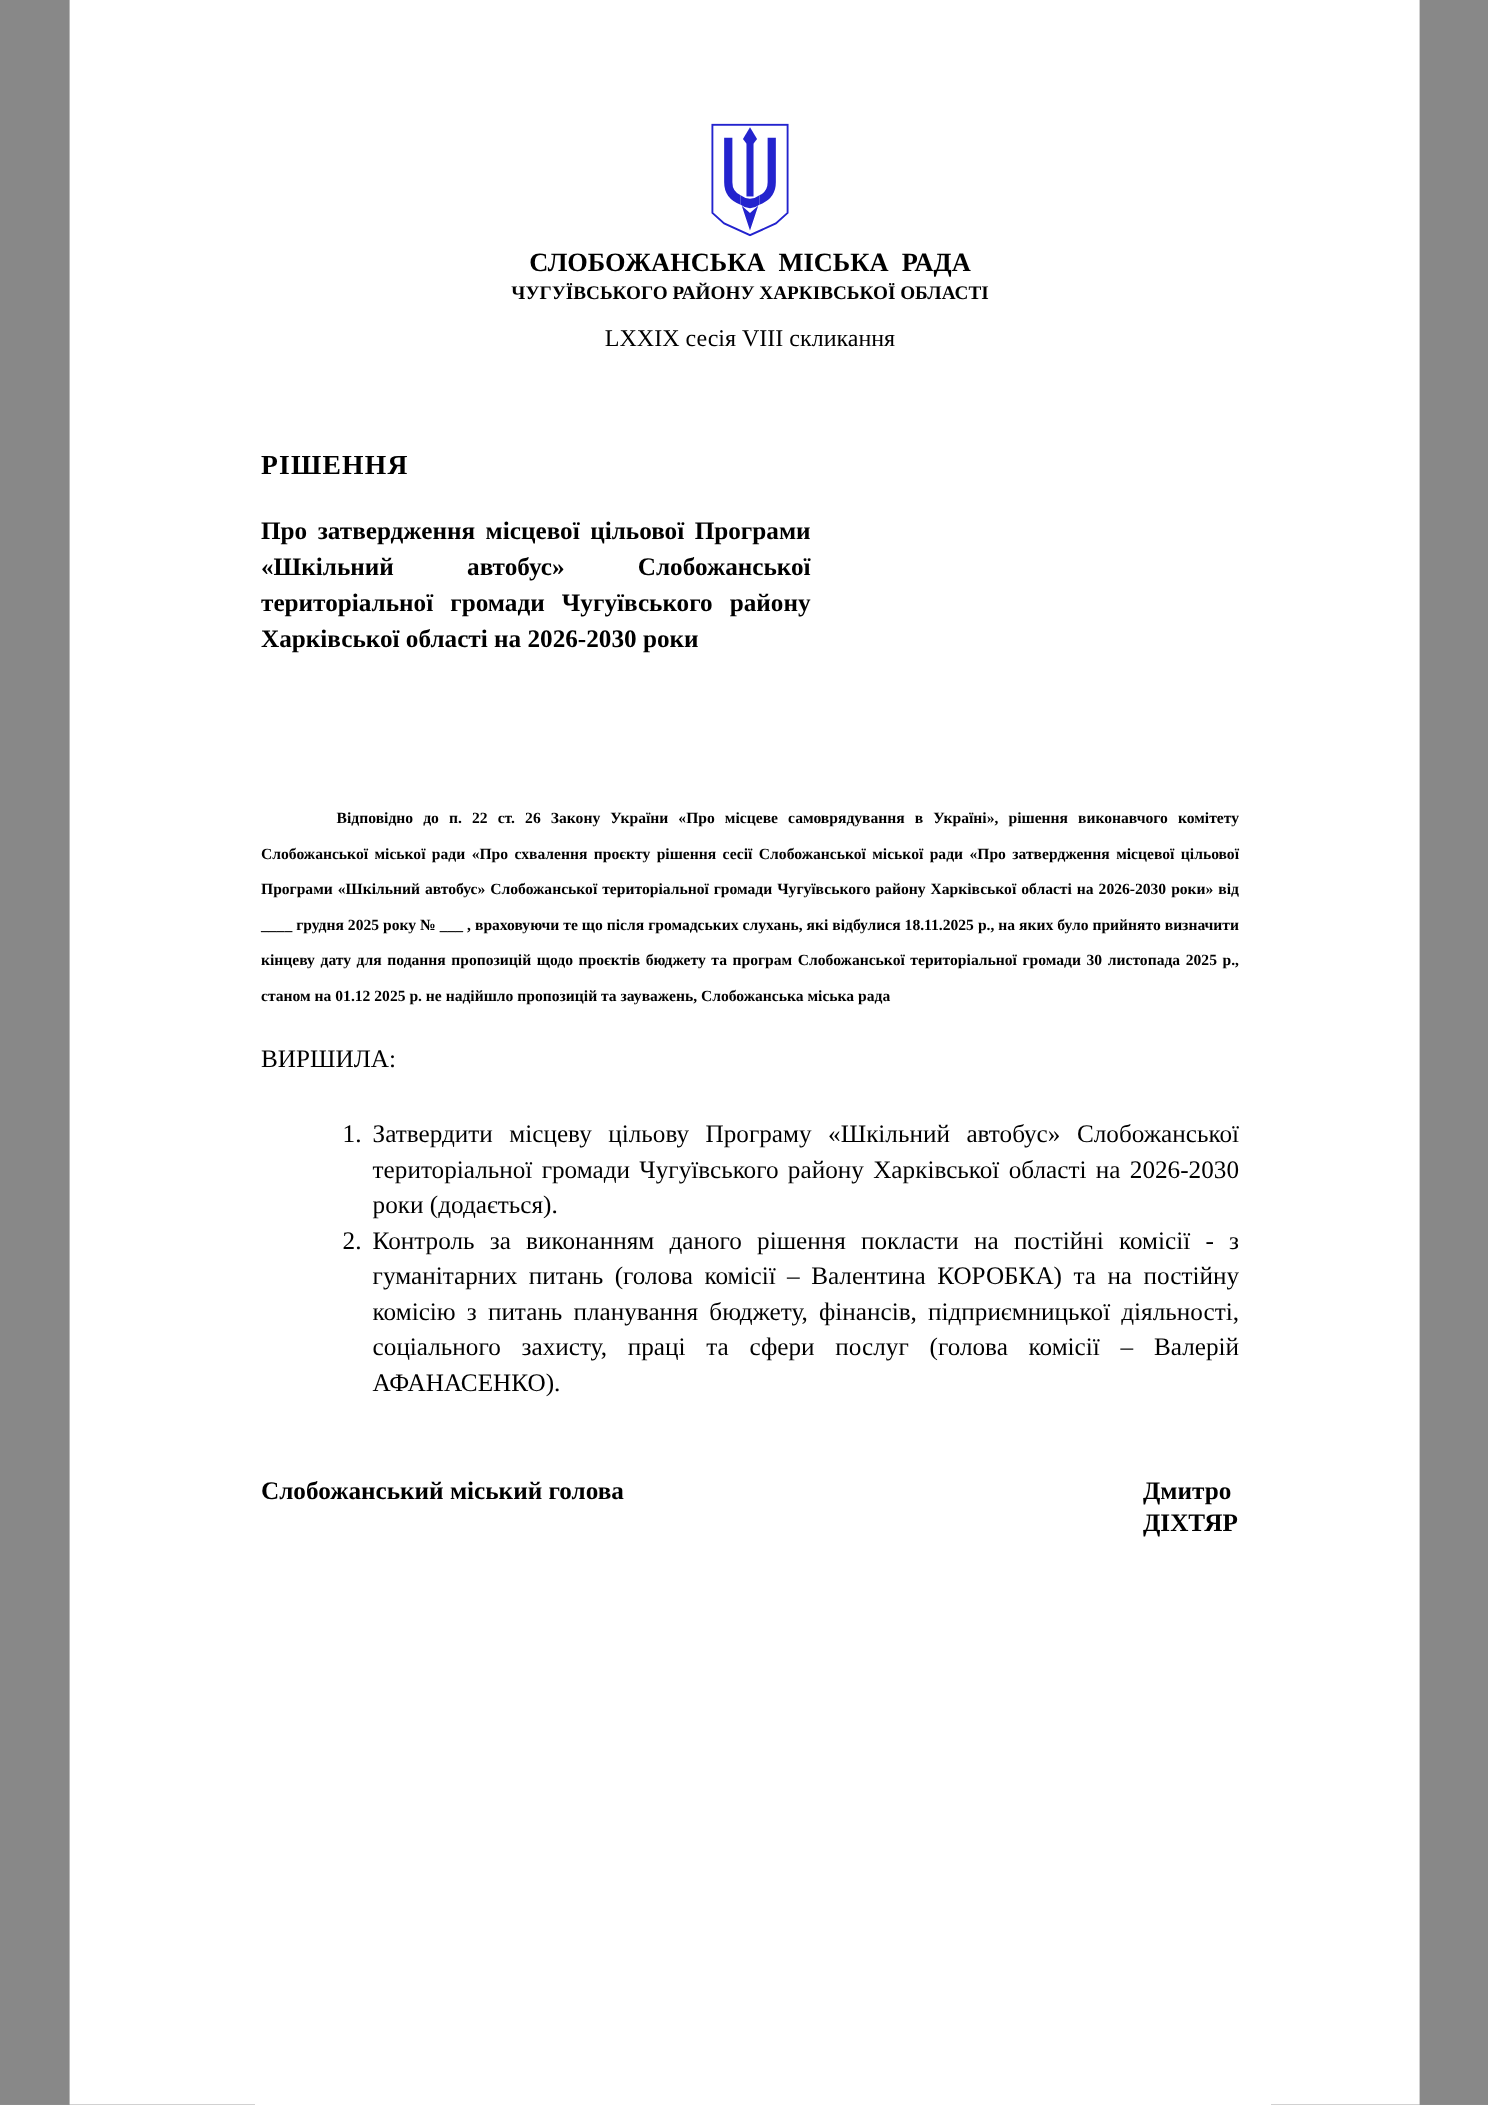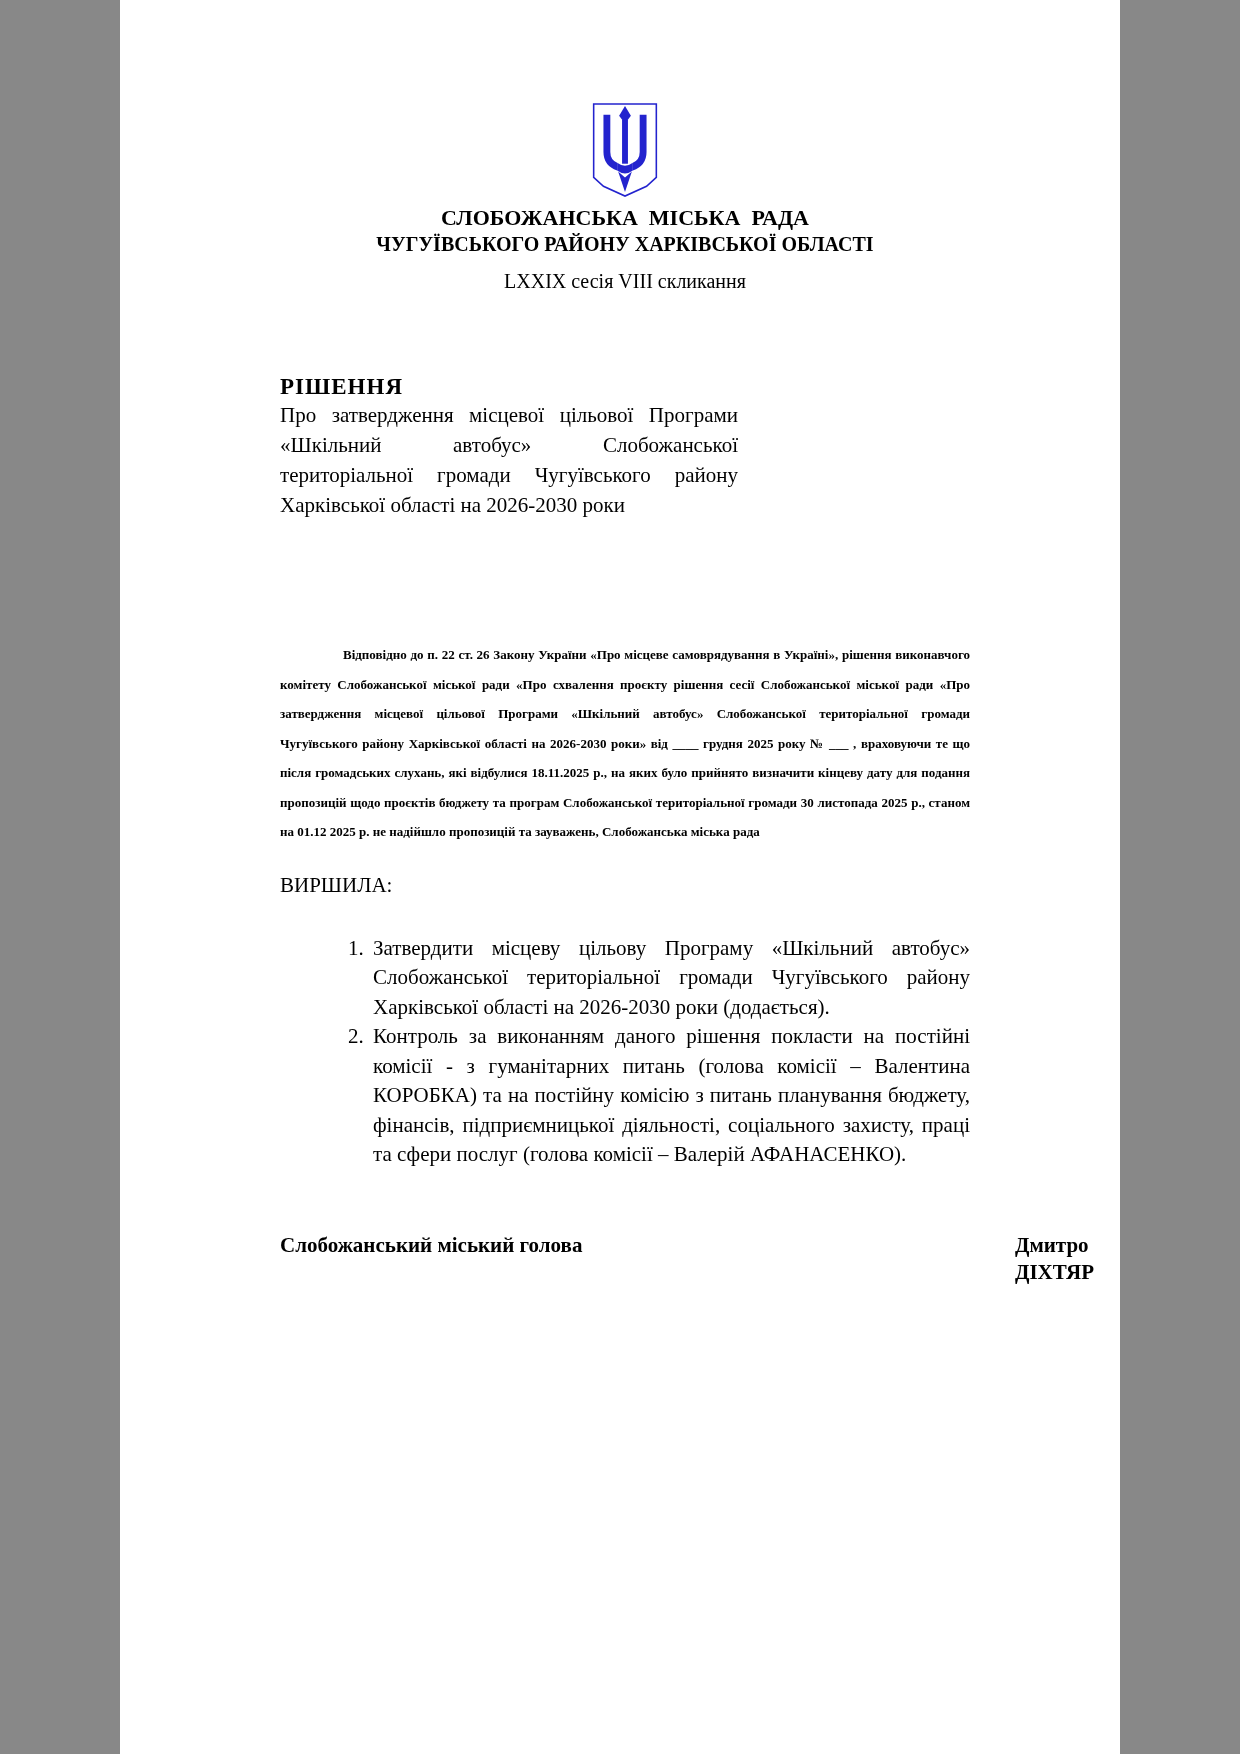--- a/index.html
+++ b/index.html
@@ -1,48 +1,49 @@
 <!DOCTYPE html>
 <html lang="uk"><head>
 <meta charset="utf-8">
 <style>
   * { margin: 0; padding: 0; box-sizing: border-box; }
   html, body { background: #888; }
   .page {
     position: relative;
-    width: 1000px;
+    width: 1125px;
     height: 1754px;
     margin: 0 auto;
     background: #ffffff;
     font-family: "Liberation Serif", "DejaVu Serif", serif;
     color: #000000;
     padding: 103px 150px 0 160px; 
   }
   .emblem-wrap { text-align: center; }
   .emblem { display: inline-block; width: 82px; height: 94px; }
   .org-header { text-align: center; margin-top: 4px; }
   .org-line1 {
     font-weight: bold; font-size: 22px; line-height: 26px; white-space: pre;
   }
   .org-line2 {
-    font-weight: bold; font-size: 20px; line-height: 26px; white-space: pre;
+    font-weight: bold; font-size: 16px; line-height: 26px; white-space: pre;
   }
   .org-line3 { font-size: 20px; line-height: 24px; margin-top: 12px; }
   .doc-type {
     font-weight: bold; font-size: 23px;
     margin-top: 80px; line-height: 27px; letter-spacing: 1px;
   }
   .dateline {
     position: relative; margin-top: 29px; font-size: 21px; line-height: 27px; height: 27px;
   }
   .dl-place { position: absolute; left: 355px; top: 0; }
   .dl-number { position: absolute; left: 735px; top: 0; white-space: pre; }
   .subject {
+    margin-top: 26px;
     width: 458px;
-    font-weight: normal;
+    font-weight: bold;
     font-size: 21px;
     line-height: 30px;
     text-align: justify;
   }
   .body-par {
     margin-top: 120px;
     font-size: 13px;
     line-height: 29.5px;
     text-align: justify;
     text-indent: 63px;

